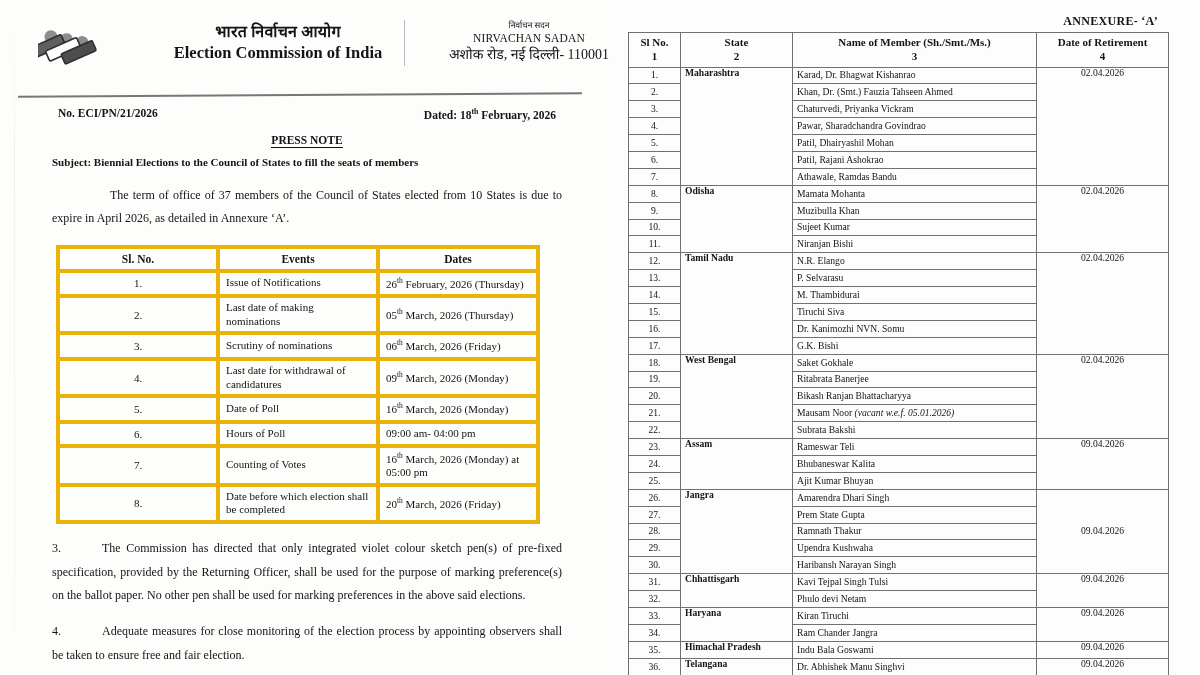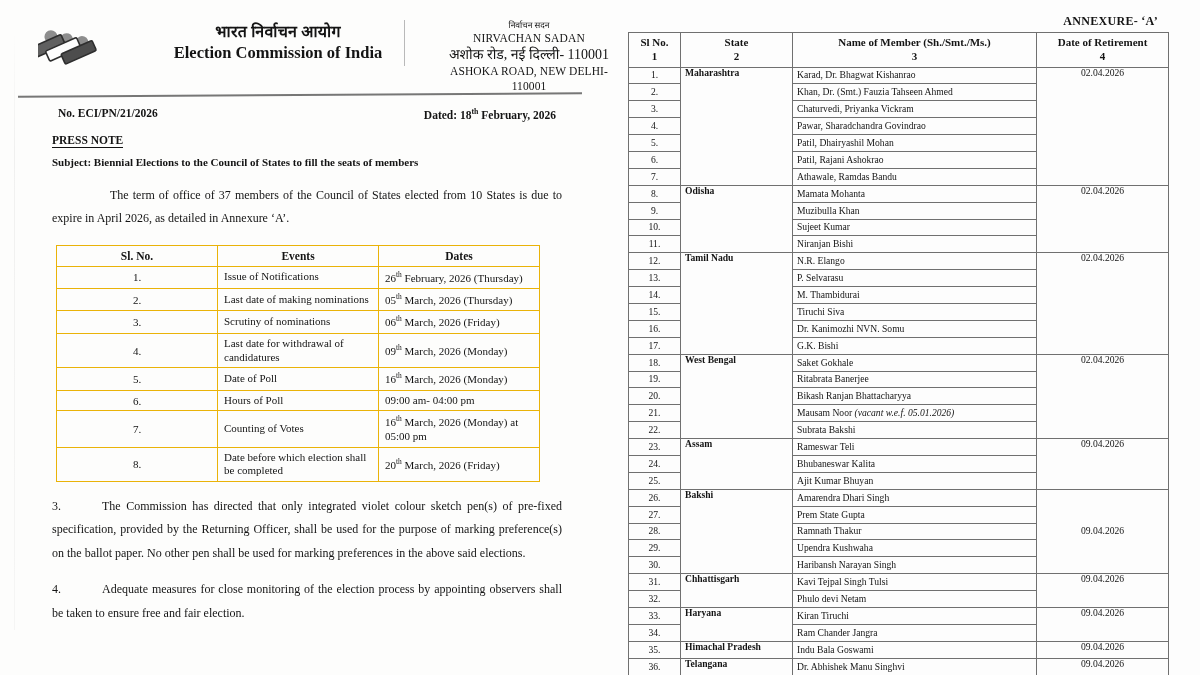--- a/index.html
+++ b/index.html
@@ -47,39 +47,39 @@
     background:#4a4a4a;
     transform:rotate(-0.35deg);
     opacity:.75;
   }
 
   .refline{display:flex;justify-content:space-between;margin-top:11px;font-size:11.5px;font-weight:bold;}
   .refline .no{margin-left:6px;}
   .refline .dt{margin-right:6px;}
   sup{font-size:.68em;vertical-align:super;}
 
-  .pressnote{text-align:left;margin-top:13px;font-size:11.5px;font-weight:bold;}
+  .pressnote{text-align:center;margin-top:13px;font-size:11.5px;font-weight:bold;}
   .pressnote span{border-bottom:1.4px solid #111;padding-bottom:1px;}
 
   .subject{margin-top:9px;font-size:11px;font-weight:bold;line-height:1.45;text-align:justify;}
   .subject .lbl{white-space:nowrap;}
   .subject .l2{display:block;margin-left:54px;}
 
   .para{font-size:12px;line-height:1.95;text-align:justify;margin-top:13px;}
   .para .ind{display:inline-block;width:58px;}
   .para .num{display:inline-block;width:8px;}
   .para .gap{display:inline-block;width:42px;}
 
   
   table.sched{
     border-collapse:collapse;width:484px;margin:14px 0 0 4px;font-size:11px;
     table-layout:fixed;
   }
   table.sched th,table.sched td{
-    border:1px solid #eab308;padding:3px 6px;vertical-align:middle;margin-left:24px;
+    border:4px solid #eab308;padding:3px 6px;vertical-align:middle;margin-left:24px;
   }
   table.sched th{font-weight:bold;text-align:center;font-size:11.5px;padding:4px 6px;}
   table.sched td.c1{width:44px;text-align:center;}
   table.sched td.c2{width:208px;line-height:1.25;}
   table.sched td.c3{width:232px;line-height:1.25;}
   table.sched td.bold{font-weight:normal;}
 
   
   .page-right{
     position:relative;width:590px;height:675px;background:#fdfdfd;
@@ -130,21 +130,20 @@
       </div>
       <div class="lh-center">
         <div class="lh-hindi">भारत निर्वाचन आयोग</div>
         <div class="lh-eng">Election Commission of India</div>
       </div>
       <div class="lh-div"></div>
       <div class="lh-right">
         <div class="hn">निर्वाचन सदन</div>
         <div class="en">NIRVACHAN SADAN</div>
         <div class="hn2">अशोक रोड, नई दिल्ली- 110001</div>
-        <div class="en2">ASHOKA ROAD, NEW DELHI-110001</div>
       </div>
     </div>
 
     <div class="rule"></div>
 
     <div class="refline">
       <div class="no">No. ECI/PN/21/2026</div>
       <div class="dt"><span>Dated: 18</span><sup>th</sup><span> February, 2026</span></div>
     </div>
 
@@ -339,21 +338,21 @@
           <tr>
             <td class="sl">24.</td>
             <td class="nm">Bhubaneswar Kalita</td>
           </tr>
           <tr>
             <td class="sl">25.</td>
             <td class="nm">Ajit Kumar Bhuyan</td>
           </tr>
           <tr>
             <td class="sl">26.</td>
-            <td class="state" rowspan="5">Bakshi</td>
+            <td class="state" rowspan="5">Jangra</td>
             <td class="nm">Amarendra Dhari Singh</td>
             <td class="dt-mid" rowspan="5">09.04.2026</td>
           </tr>
           <tr>
             <td class="sl">27.</td>
             <td class="nm">Prem State Gupta</td>
           </tr>
           <tr>
             <td class="sl">28.</td>
             <td class="nm">Ramnath Thakur</td>

